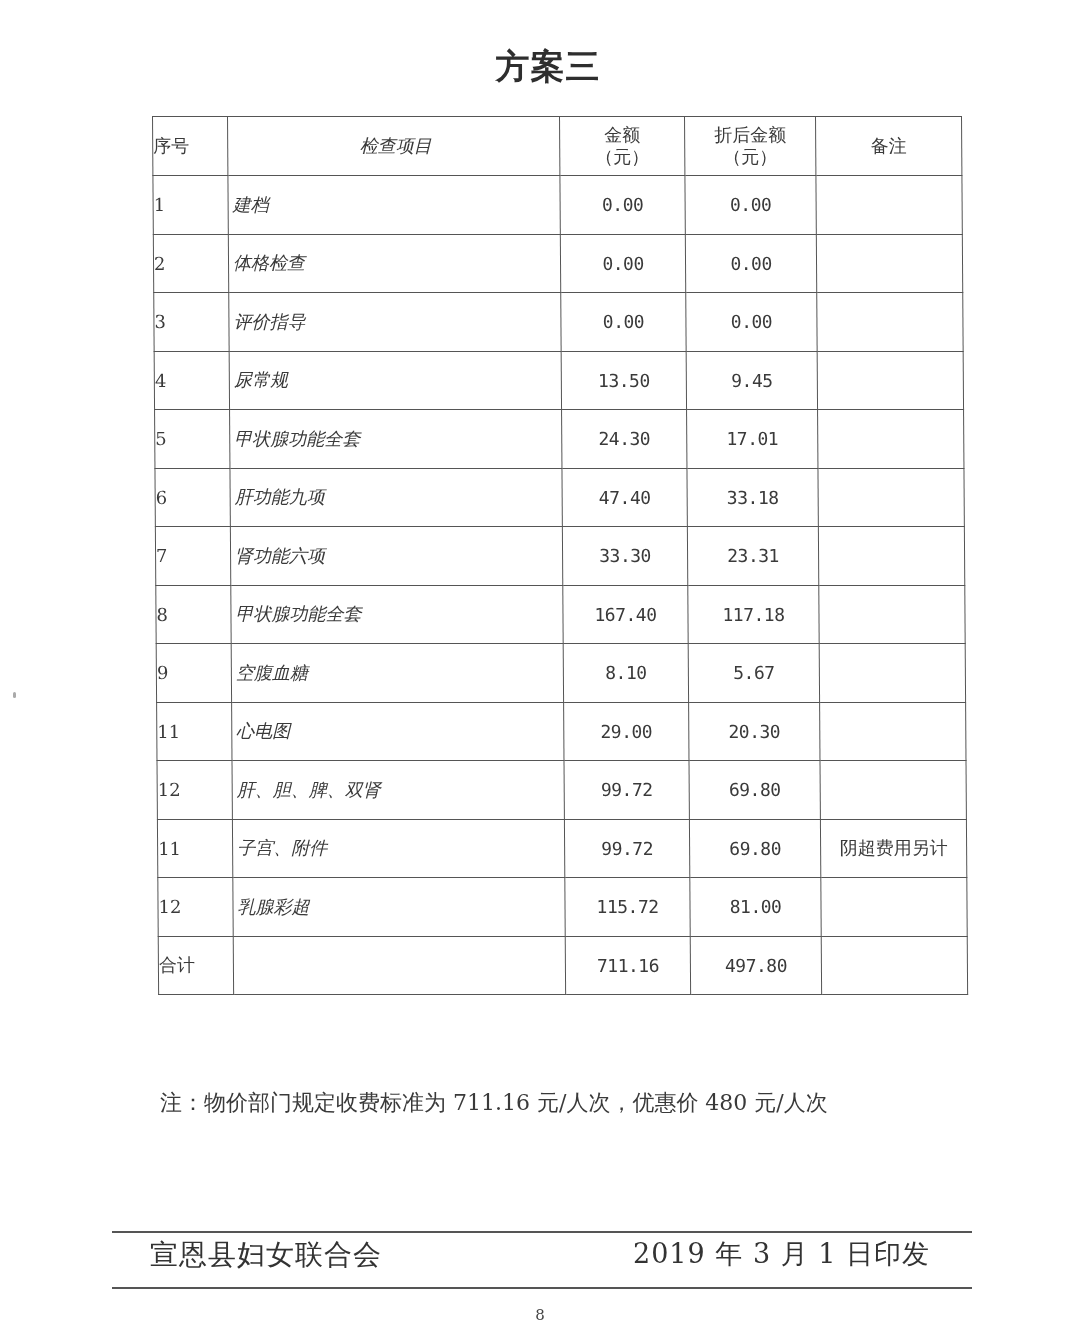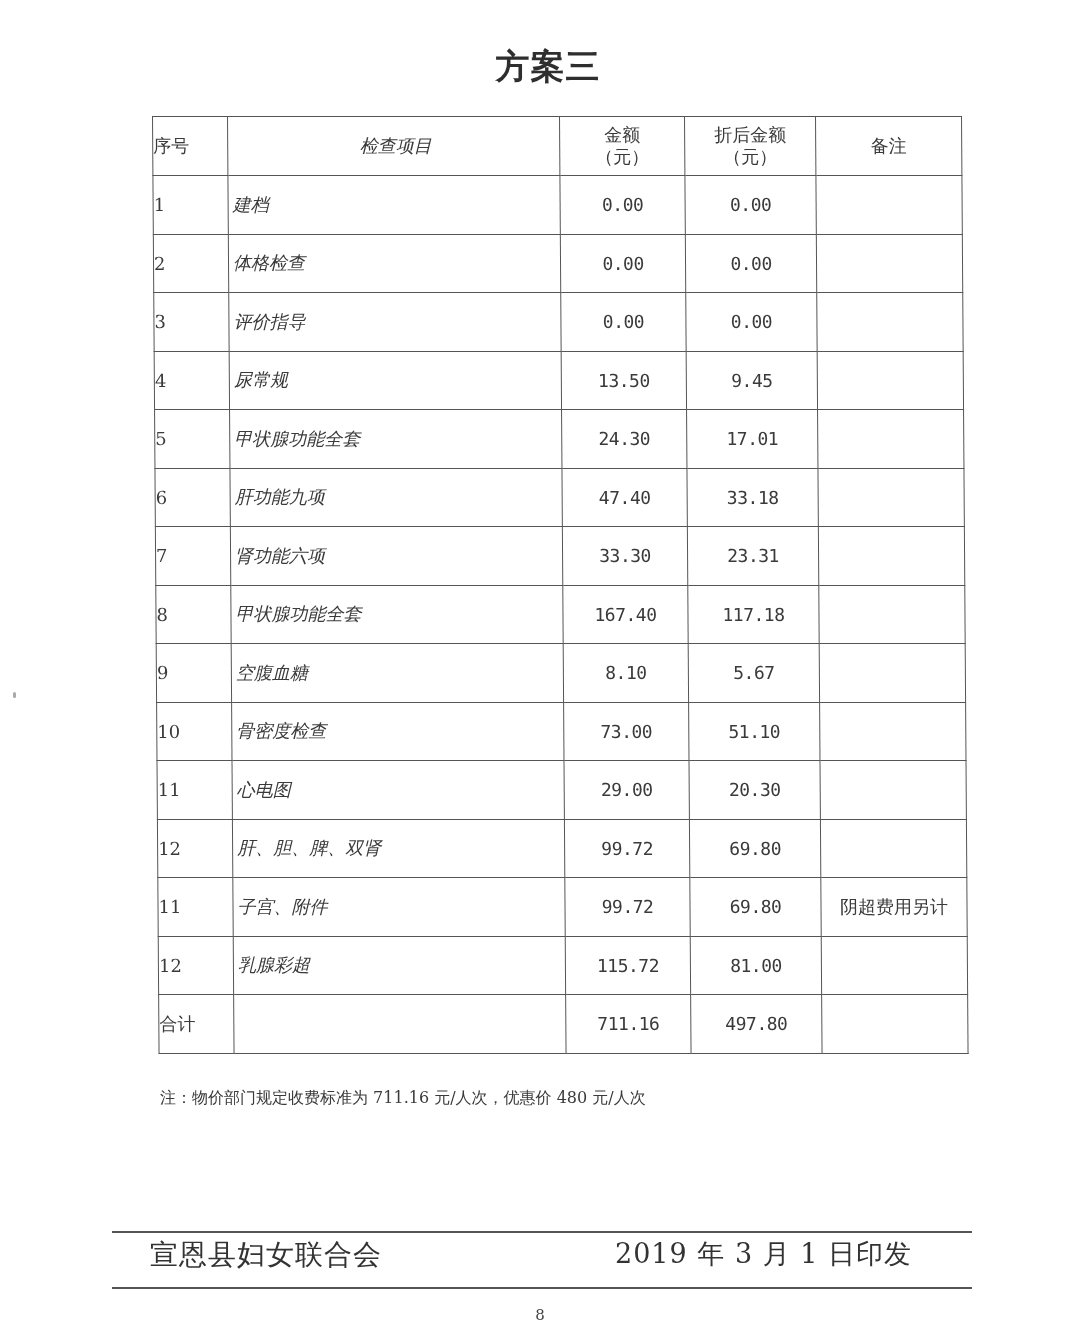--- a/index.html
+++ b/index.html
@@ -22,28 +22,28 @@
     font-size: 18px; font-weight: normal; color: #3a3a3a; vertical-align: middle;
   }
   table.fees th { height: 58px; line-height: 22px; }
   .c-idx { width: 74px; text-align: left; }
   .c-item { width: 327px; text-align: left; padding-left: 4px !important; font-style: italic; }
   .c-amt { width: 124px; text-align: center; }
   .c-disc { width: 130px; text-align: center; }
   .c-note { text-align: center; }
   td.num { font-family: "DejaVu Sans Mono", "Liberation Mono", monospace; font-size: 17px; letter-spacing: -0.5px; }
   .note {
-    position: absolute; top: 1088px; left: 160px; font-size: 16px; color: #3a3a3a;
+    position: absolute; top: 1088px; left: 160px; font-size: 22px; color: #3a3a3a;
   }
   .rule { position: absolute; left: 112px; width: 860px; height: 0; border-top: 2px solid #555; }
   .footer-left {
     position: absolute; top: 1236px; left: 150px; font-size: 28px; color: #333; letter-spacing: 1px;
   }
   .footer-right {
-    position: absolute; top: 1236px; right: 168px; font-size: 27px; color: #333; letter-spacing: 1px;
+    position: absolute; top: 1236px; right: 150px; font-size: 27px; color: #333; letter-spacing: 1px;
   }
   .page-num {
     position: absolute; top: 1306px; left: 0; width: 1080px; text-align: center; font-size: 15px; color: #444;
   }
   .speck { position: absolute; left: 13px; top: 692px; width: 3px; height: 6px; background: #aaa; border-radius: 2px; }
 </style>
 </head>
 <body>
 
 <div class="title">方案三</div>
@@ -122,27 +122,20 @@
         <td class="c-note"></td>
       </tr>
       <tr>
         <td class="c-idx">9</td>
         <td class="c-item">空腹血糖</td>
         <td class="c-amt num">8.10</td>
         <td class="c-disc num">5.67</td>
         <td class="c-note"></td>
       </tr>
       <tr>
-        <td class="c-idx">10</td>
-        <td class="c-item">骨密度检查</td>
-        <td class="c-amt num">73.00</td>
-        <td class="c-disc num">51.10</td>
-        <td class="c-note"></td>
-      </tr>
-      <tr>
         <td class="c-idx">11</td>
         <td class="c-item">心电图</td>
         <td class="c-amt num">29.00</td>
         <td class="c-disc num">20.30</td>
         <td class="c-note"></td>
       </tr>
       <tr>
         <td class="c-idx">12</td>
         <td class="c-item">肝、胆、脾、双肾</td>
         <td class="c-amt num">99.72</td>

